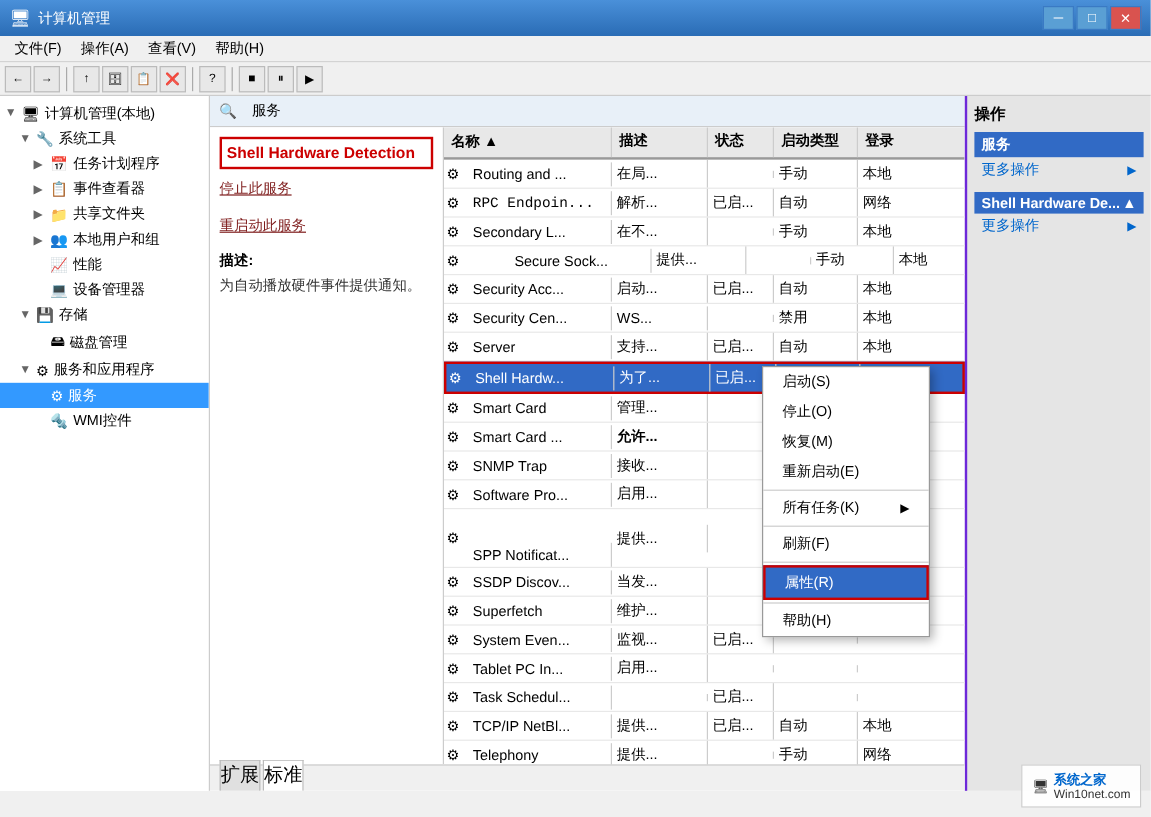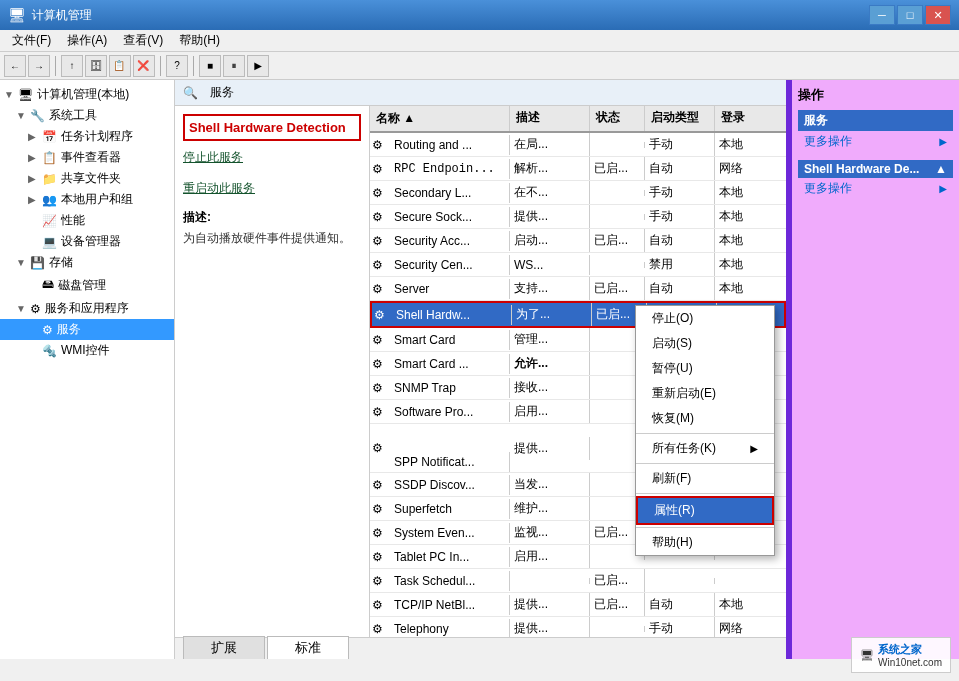--- a/index.html
+++ b/index.html
@@ -122,21 +122,21 @@
     }
     .service-detail-title {
       font-weight: bold;
       font-size: 13px;
       color: #c00;
       border: 2px solid #c00;
       padding: 4px;
       margin-bottom: 8px;
     }
     .service-link {
-      color: #14532d;
+      color: #7f1d1d;
       text-decoration: underline;
       cursor: pointer;
       font-size: 12px;
     }
     .service-desc {
       margin-top: 12px;
       font-size: 12px;
       font-weight: bold;
     }
     .service-desc-text {
@@ -169,23 +169,23 @@
       display: flex;
       border-bottom: 1px solid #e8e8e8;
       font-size: 12px;
       cursor: pointer;
       align-items: center;
     }
     .service-row.selected-row { background: #316ac5; color: white; }
 
     
     .right-panel {
-      width: 173px;
-      background: #f0abfc;
-      border-left: 6px solid #6d28d9;
+      width: 155px;
+      background: #e5e5e5;
+      border-left: 2px solid #6d28d9;
       padding: 6px;
     }
     .right-panel-title {
       font-weight: bold;
       font-size: 13px;
       margin-bottom: 6px;
     }
     .right-action {
       font-size: 12px;
       color: #0066cc;
@@ -227,25 +227,25 @@
     
     .bottom-tabs {
       height: 22px;
       background: #f0f0f0;
       border-top: 1px solid #ccc;
       display: flex;
       align-items: flex-end;
       padding-left: 8px;
     }
     .bottom-tab {
-      padding: 2px 27px;
+      padding: 2px 0;
       background: #e0e0e0;
       border: 1px solid #bbb;
       border-bottom: none;
-      font-size: 13px;
+      font-size: 16px;
       cursor: pointer;
       margin-right: 2px;
     }
     .bottom-tab.active { background: white; }
 
     
     .watermark {
       position: absolute;
       bottom: 8px;
       right: 8px;
@@ -440,21 +440,21 @@
             <div class="service-row">
               <span style="font-size: 12px; width: 20px; display: inline-flex; align-items: center; padding-left: 2px;">⚙</span>
               <span class="col-name" style="width: 120px; padding: 3px 4px; overflow: hidden; white-space: nowrap;">Secondary L...</span>
               <span class="col-desc" style="width: 80px; padding: 3px 4px; overflow: hidden; white-space: nowrap;">在不...</span>
               <span class="col-status" style="width: 55px; padding: 3px 4px; overflow: hidden; white-space: nowrap;"></span>
               <span class="col-startup" style="width: 70px; padding: 3px 4px; overflow: hidden; white-space: nowrap;">手动</span>
               <span class="col-login" style="width: 60px; padding: 3px 4px; overflow: hidden; white-space: nowrap;">本地</span>
             </div>
             <div class="service-row">
               <span style="font-size: 12px; width: 20px; display: inline-flex; align-items: center; padding-left: 2px;">⚙</span>
-              <span class="col-name" style="width: 120px; padding: 3px 4px; overflow: hidden; white-space: nowrap;">Secure Sock...</span>
+              <span class="col-name" style="width: 120px; padding: 3px 4px; overflow: hidden; white-space: nowrap; margin-left: 35px;">Secure Sock...</span>
               <span class="col-desc" style="width: 80px; padding: 3px 4px; overflow: hidden; white-space: nowrap;">提供...</span>
               <span class="col-status" style="width: 55px; padding: 3px 4px; overflow: hidden; white-space: nowrap;"></span>
               <span class="col-startup" style="width: 70px; padding: 3px 4px; overflow: hidden; white-space: nowrap;">手动</span>
               <span class="col-login" style="width: 60px; padding: 3px 4px; overflow: hidden; white-space: nowrap;">本地</span>
             </div>
             <div class="service-row">
               <span style="font-size: 12px; width: 20px; display: inline-flex; align-items: center; padding-left: 2px;">⚙</span>
               <span class="col-name" style="width: 120px; padding: 3px 4px; overflow: hidden; white-space: nowrap;">Security Acc...</span>
               <span class="col-desc" style="width: 80px; padding: 3px 4px; overflow: hidden; white-space: nowrap;">启动...</span>
               <span class="col-status" style="width: 55px; padding: 3px 4px; overflow: hidden; white-space: nowrap;">已启...</span>
@@ -603,25 +603,24 @@
       <span>▲</span>
     </div>
     <div class="right-action">
       <span>更多操作</span>
       <span class="arrow-right">▶</span>
     </div>
   </div>
 </div>
 
 <div class="context-menu" id="context-menu">
-<div class="ctx-item">停止(O)</div>
-    <div class="ctx-item">启动(S)</div>
-    <div class="ctx-item">暂停(U)</div>
+<div class="ctx-item">启动(S)</div>
+    <div class="ctx-item">停止(O)</div>
+    <div class="ctx-item">恢复(M)</div>
     <div class="ctx-item">重新启动(E)</div>
-    <div class="ctx-item">恢复(M)</div>
     <div class="ctx-separator"></div>
     <div class="ctx-item">所有任务(K)<span style="font-size: 10px;">▶</span></div>
     <div class="ctx-separator"></div>
     <div class="ctx-item">刷新(F)</div>
     <div class="ctx-separator"></div>
     <div class="ctx-item highlighted">属性(R)</div>
     <div class="ctx-separator"></div>
     <div class="ctx-item">帮助(H)</div>
   </div>
 

